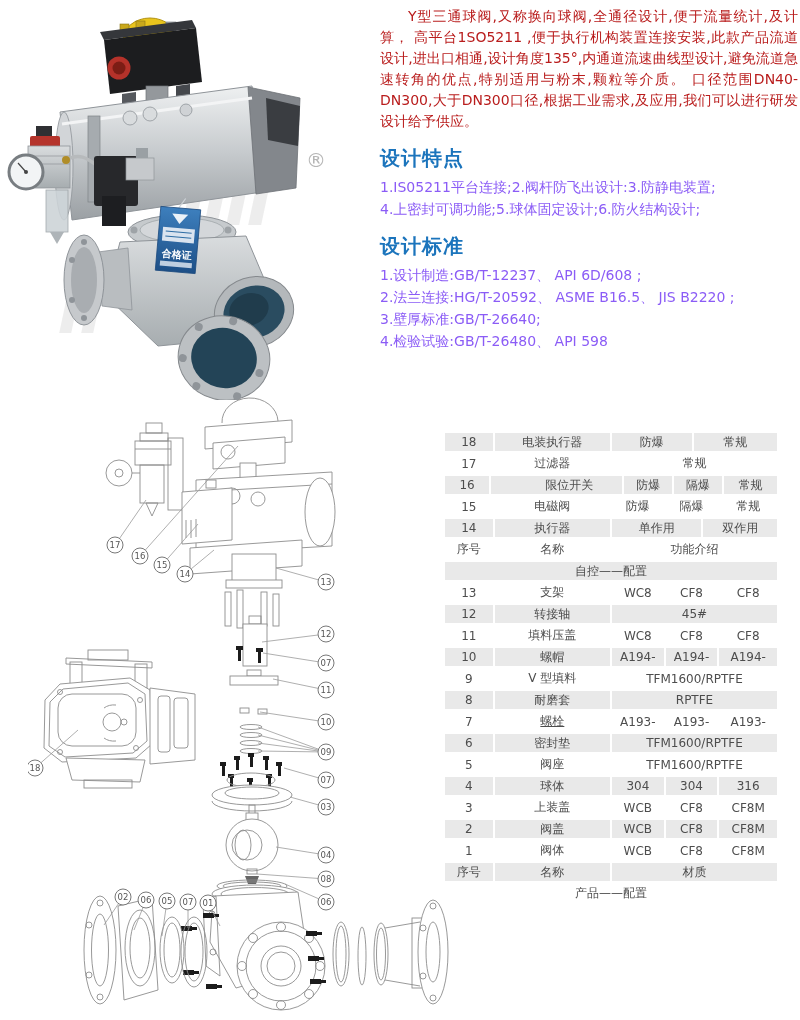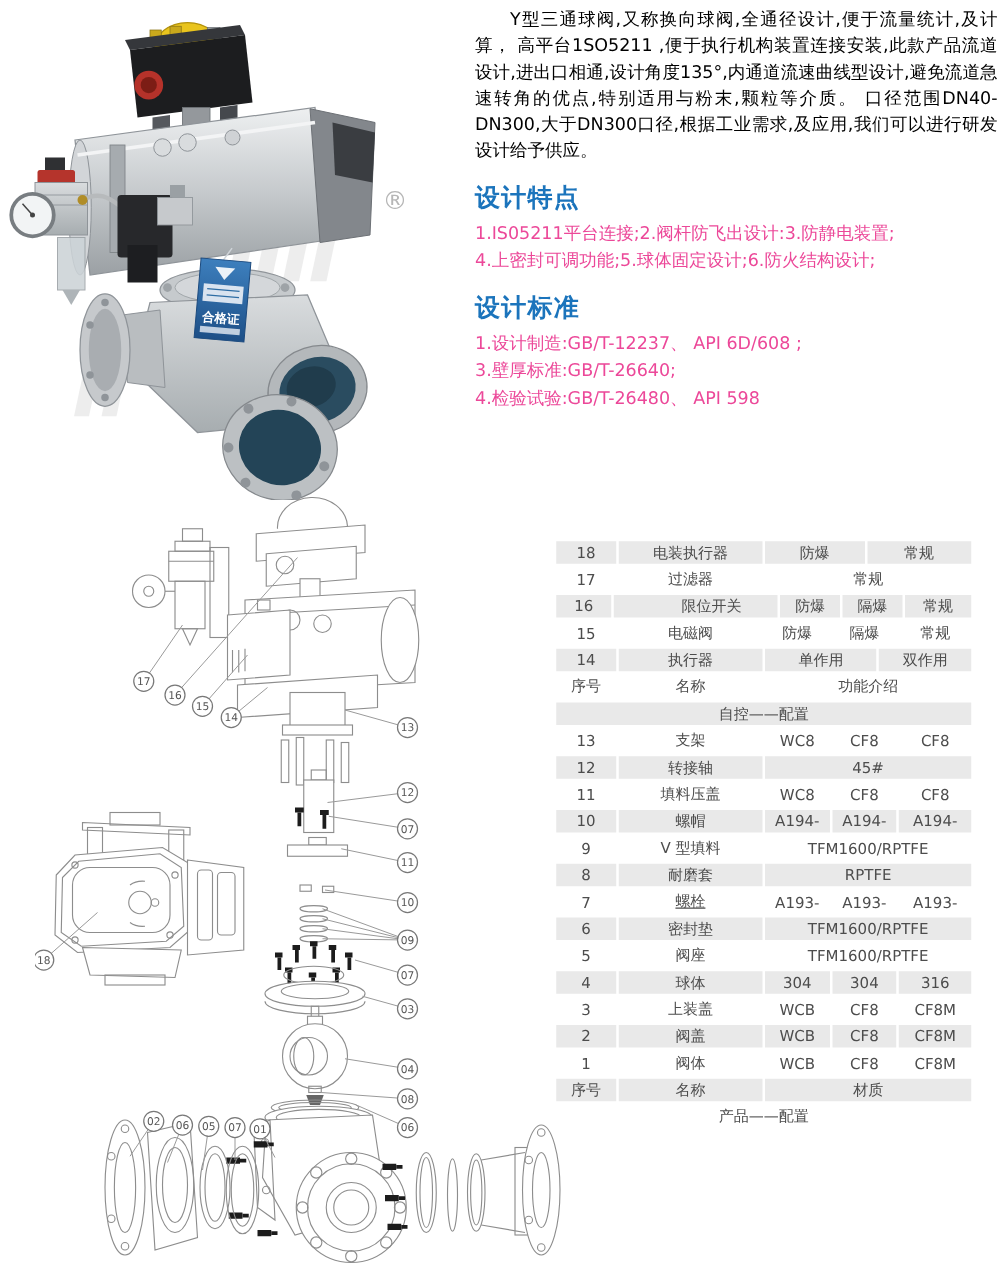--- a/index.html
+++ b/index.html
@@ -7,24 +7,24 @@
        font-family:"DejaVu Sans","Liberation Sans",sans-serif;}
   .page{position:absolute;inset:0;background:#fff;}
 
   
   .photo{position:absolute;left:0;top:0;width:370px;height:400px;}
   .regmark{position:absolute;left:306px;top:148px;font-size:20px;color:#b6b6b6;}
 
   
   .textcol{position:absolute;left:380px;top:6px;width:418px;color:#3d3d3d;}
   .intro{margin:0 0 14px 0;font-size:14px;line-height:21px;text-align:justify;
-         text-indent:2em;color:#000000;}
+         text-indent:2em;color:#b91c1c;}
   h2.sect{margin:14px 0 6px 0;font-size:20px;line-height:24px;color:#1b74bc;
           font-weight:bold;letter-spacing:1px;}
-  .list .li{font-size:14px;line-height:22px;color:#ec4899;}
+  .list .li{font-size:14px;line-height:22px;color:#8b5cf6;}
 
   
   .diagram{position:absolute;left:28px;top:388px;width:430px;height:632px;}
   .diagram svg{display:block;}
   .dline{stroke:#8d8d8d;stroke-width:0.9;fill:none;}
   .dfill{stroke:#8d8d8d;stroke-width:0.9;fill:#ffffff;}
   .bolt{fill:#1c1c1c;stroke:none;}
   .leader{stroke:#9a9a9a;stroke-width:0.8;}
   .cocircle{fill:#ffffff;stroke:#787878;stroke-width:1;}
   .conum{font-size:8.5px;fill:#555;text-anchor:middle;
@@ -171,20 +171,21 @@
   <div class="textcol">
     <p class="intro">Y型三通球阀,又称换向球阀,全通径设计,便于流量统计,及计算， 高平台1SO5211 ,便于执行机构装置连接安装,此款产品流道设计,进出口相通,设计角度135°,内通道流速曲线型设计,避免流道急速转角的优点,特别适用与粉末,颗粒等介质。 口径范围DN40-DN300,大于DN300口径,根据工业需求,及应用,我们可以进行研发设计给予供应。</p>
     <h2 class="sect">设计特点</h2>
     <div class="list">
         <div class="li">1.IS05211平台连接;2.阀杆防飞出设计:3.防静电装置;</div>
         <div class="li">4.上密封可调功能;5.球体固定设计;6.防火结构设计;</div>
       </div>
     <h2 class="sect">设计标准</h2>
     <div class="list">
         <div class="li">1.设计制造:GB/T-12237、 API 6D/608 ;</div>
+        <div class="li">2.法兰连接:HG/T-20592、 ASME B16.5、 JIS B2220 ;</div>
         <div class="li">3.壁厚标准:GB/T-26640;</div>
         <div class="li">4.检验试验:GB/T-26480、 API 598</div>
       </div>
   </div>
 
   <div class="diagram">
     <svg width="430" height="632" viewBox="28 388 430 632">
 
       <g>
         <rect x="146" y="423" width="16" height="10" class="dline"></rect>

